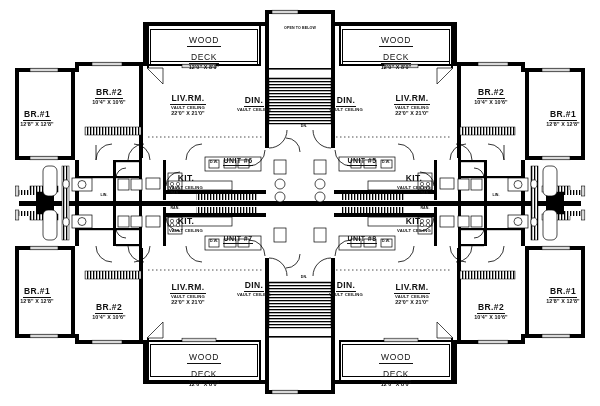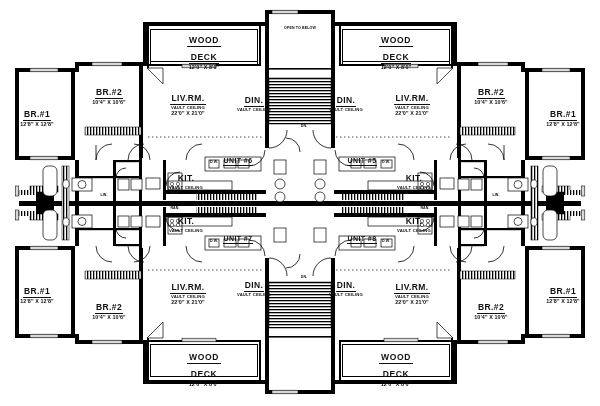--- a/index.html
+++ b/index.html
@@ -11,21 +11,21 @@
        font-family:"Liberation Sans",sans-serif;color:#111;
        white-space:nowrap;user-select:none;}
   .rm-name{font-size:8.5px;font-weight:700;letter-spacing:.4px;
            border-bottom:1px solid #111;display:inline-block;padding:0 1px 1px;}
   .rm-name-nu{font-size:8.5px;font-weight:700;letter-spacing:.4px;display:inline-block;}
   .rm-sub{font-size:4.2px;font-weight:700;letter-spacing:.2px;display:block;margin-top:1px;}
   .rm-dim{font-size:5.4px;font-weight:700;letter-spacing:.1px;display:block;margin-top:1px;}
   .unit-lbl{font-size:7px;font-weight:700;letter-spacing:.4px;
             border-bottom:1px solid #111;display:inline-block;padding:0 1px 1px;}
   .tiny{font-size:3.6px;font-weight:700;letter-spacing:.1px;}
-  .deck-name{font-size:8.5px;font-weight:700;letter-spacing:.6px;
+  .deck-name{font-size:8.5px;font-weight:400;letter-spacing:.6px;
              border-bottom:1px solid #111;display:inline-block;padding:0 2px 1px;}
 </style>
 </head>
 <body>
 
 <div id="plan">
 
 <svg width="600" height="406" viewBox="0 0 600 406">
   <defs>
     <pattern id="hatch" width="3" height="6" patternUnits="userSpaceOnUse">

